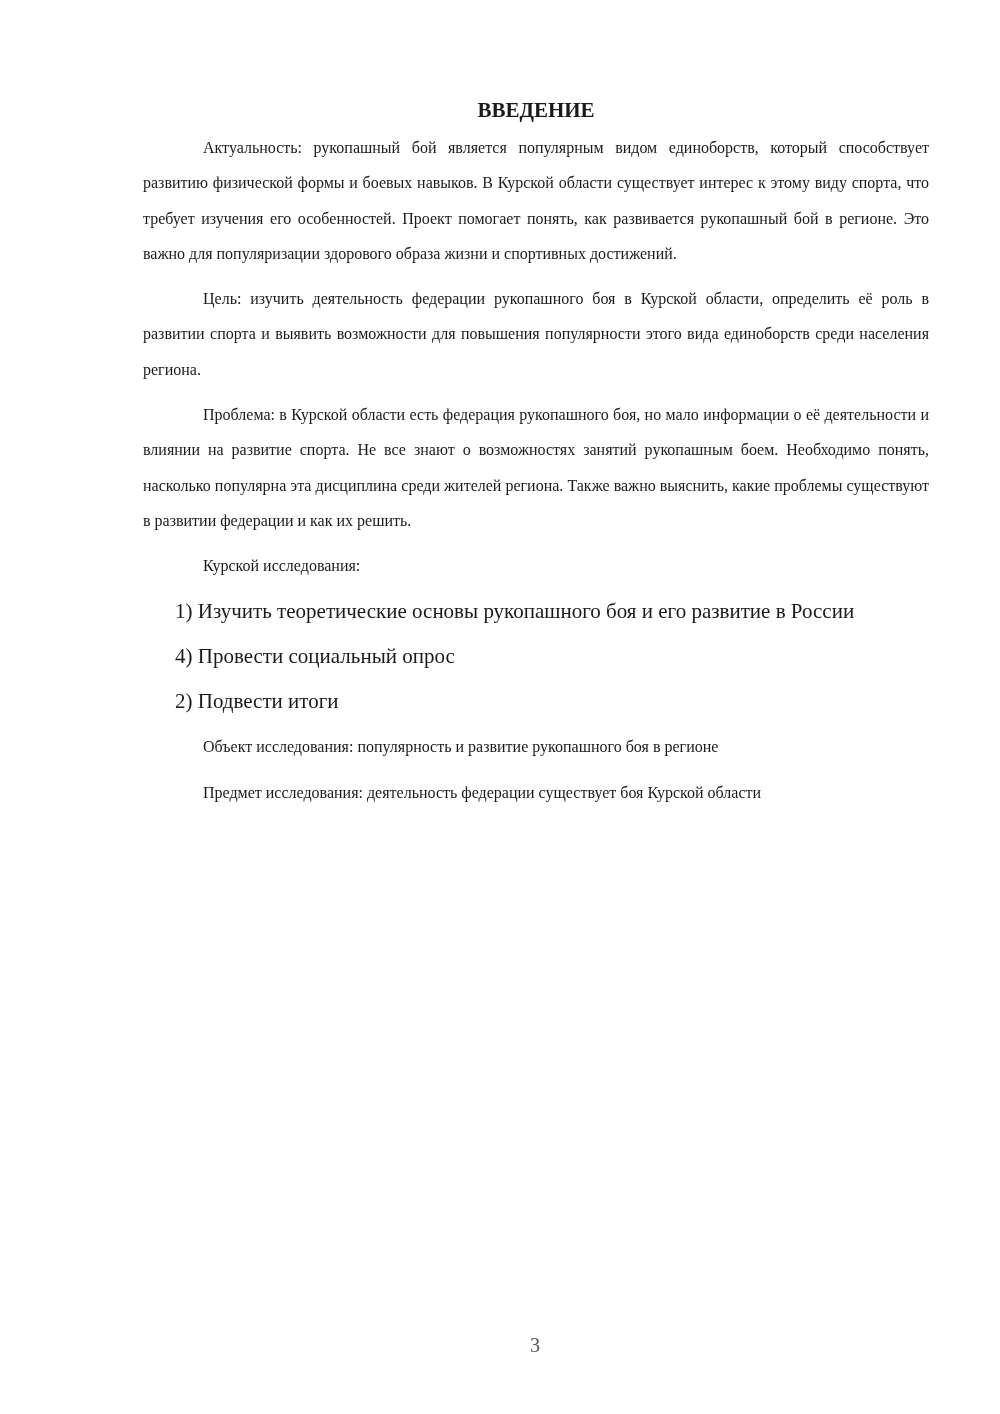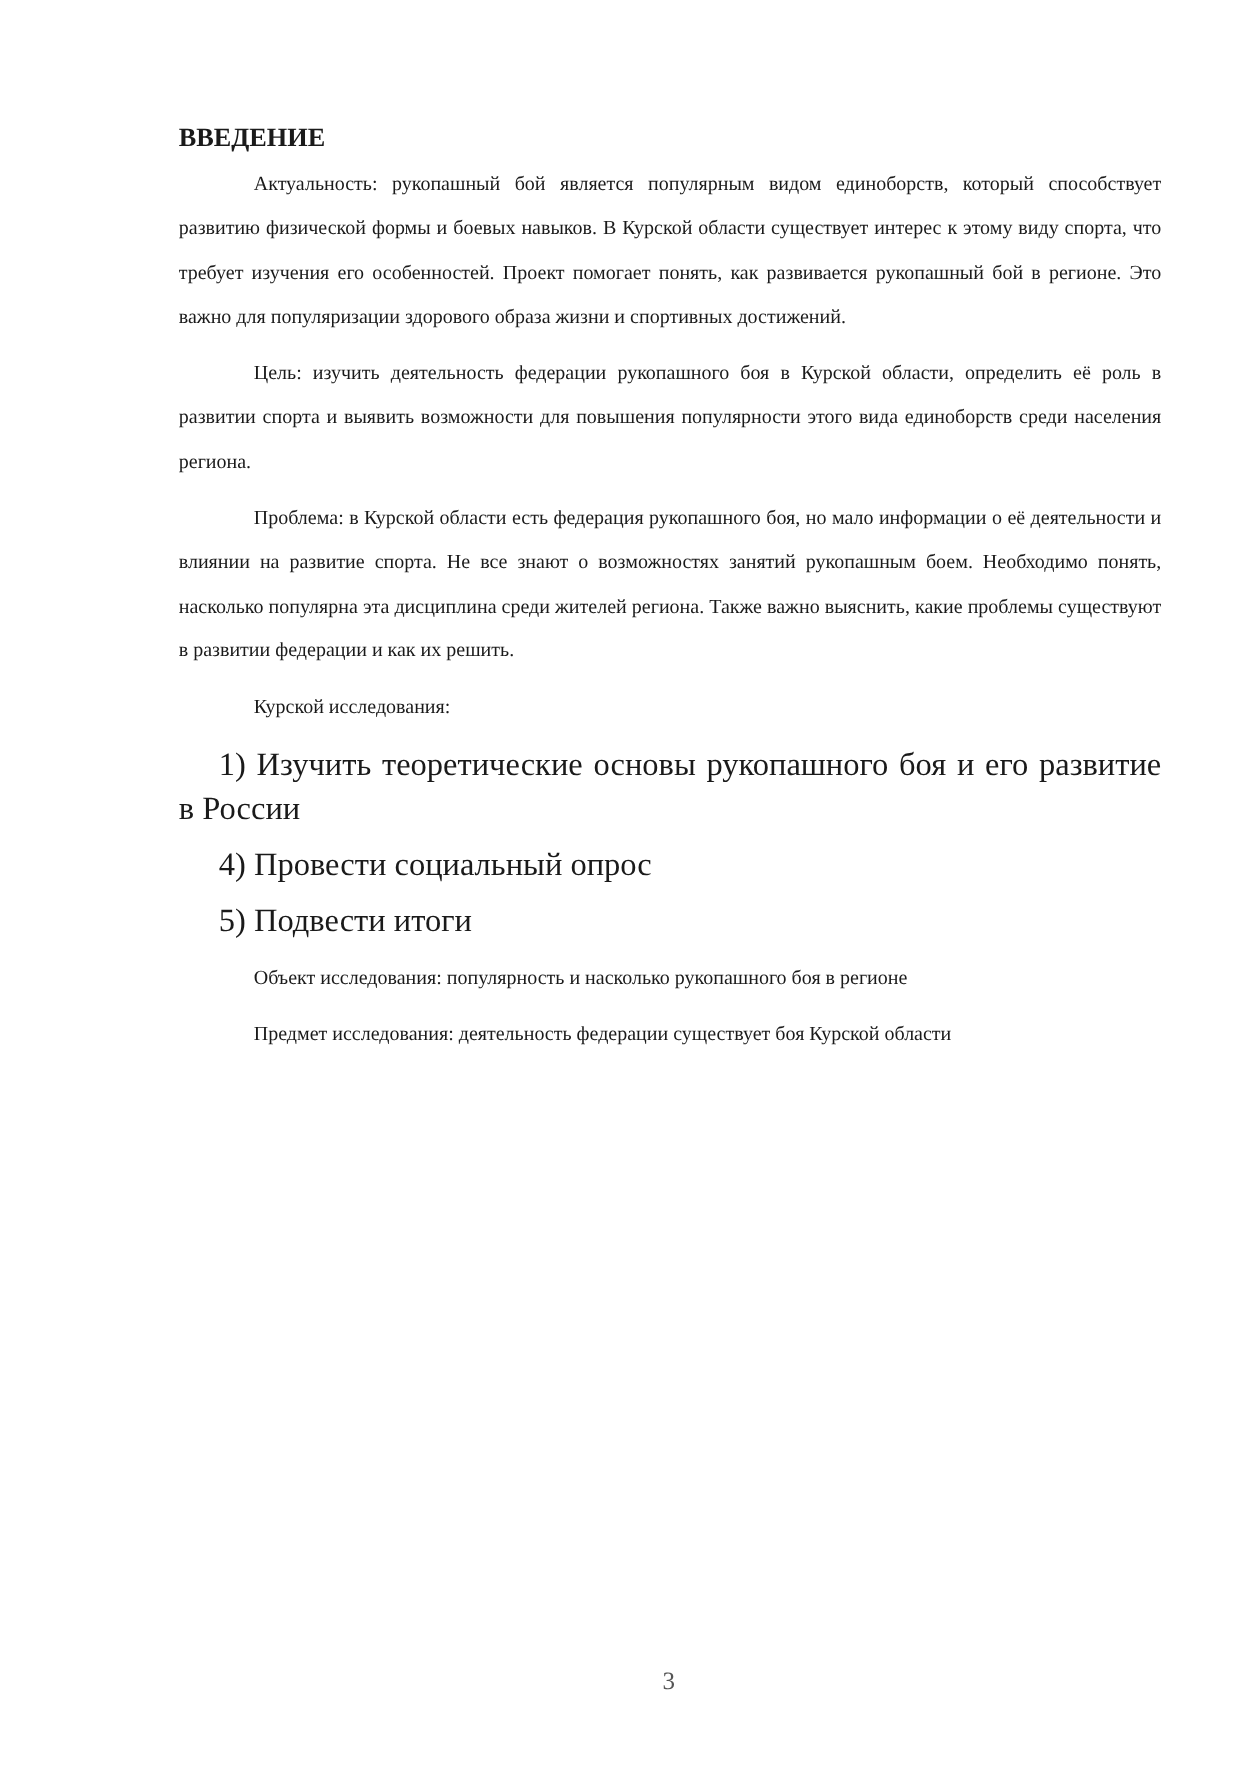--- a/index.html
+++ b/index.html
@@ -15,35 +15,36 @@
       font-family: "Liberation Serif", "DejaVu Serif", serif;
       color: #1a1a1a;
     }
     .page {
       position: absolute;
       left: 143px;
       top: 96px;
       width: 786px;
     }
     .title {
+      text-align: center;
       font-weight: bold;
       font-size: 21px;
       line-height: 28px;
       margin: 0 0 6px 0;
       padding-left: 0;
     }
     .para {
       font-size: 16px;
       line-height: 35.3px;
       text-align: justify;
       text-indent: 60px;
       margin: 0 0 10px 0;
     }
     .task {
-      font-size: 26px;
+      font-size: 21px;
       line-height: 35.3px;
       text-align: justify;
       text-indent: 32px;
       margin: 0 0 10px 0;
     }
     .page-number {
       position: absolute;
       top: 1334px;
       left: 0;
       width: 1000px;
@@ -64,21 +65,21 @@
 
   <p class="para">Цель: изучить деятельность федерации рукопашного боя в Курской области, определить её роль в развитии спорта и выявить возможности для повышения популярности этого вида единоборств среди населения региона.</p>
 
   <p class="para">Проблема: в Курской области есть федерация рукопашного боя, но мало информации о её деятельности и влиянии на развитие спорта. Не все знают о возможностях занятий рукопашным боем. Необходимо понять, насколько популярна эта дисциплина среди жителей региона. Также важно выяснить, какие проблемы существуют в развитии федерации и как их решить.</p>
 
   <p class="para">Курской исследования:</p>
 
   <div>
     <p class="task">1) Изучить теоретические основы рукопашного боя и его развитие в России</p>
     <p class="task">4) Провести социальный опрос</p>
-    <p class="task">5) Подвести итоги</p>
+    <p class="task">2) Подвести итоги</p>
   </div>
 
-  <p class="para">Объект исследования: популярность и насколько рукопашного боя в регионе</p>
+  <p class="para">Объект исследования: популярность и развитие рукопашного боя в регионе</p>
 
   <p class="para">Предмет исследования: деятельность федерации существует боя Курской области</p>
 </div>
 
 <div class="page-number">3</div>
 
 </body></html>

